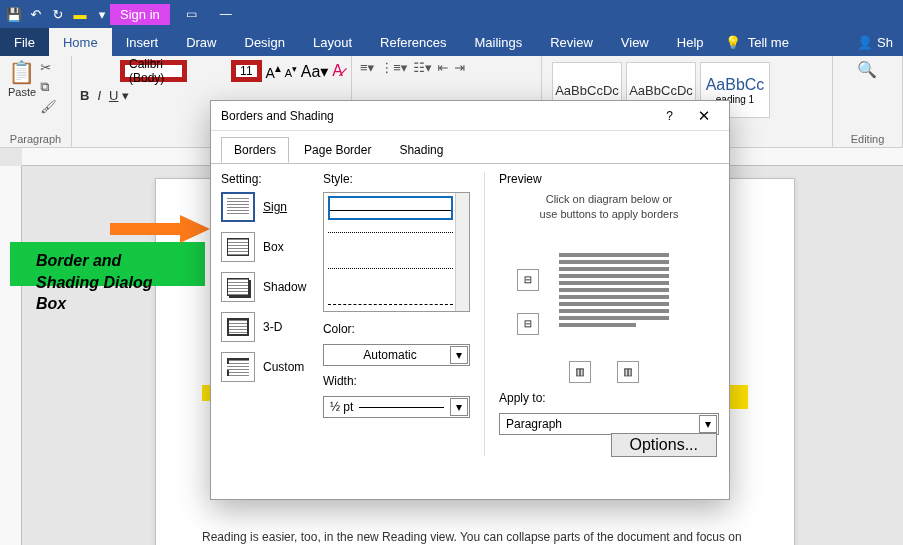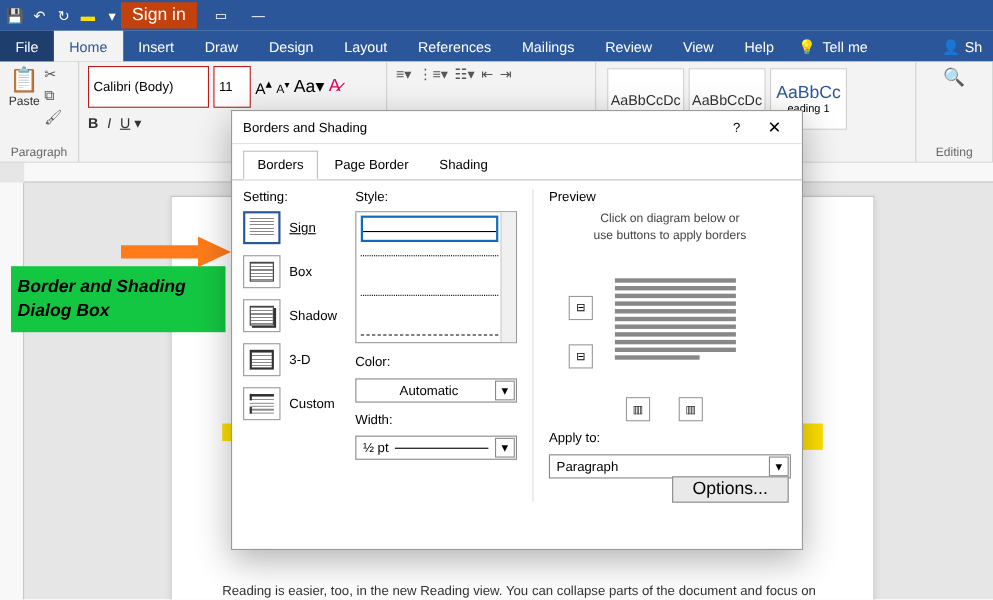--- a/index.html
+++ b/index.html
@@ -4,41 +4,41 @@
 <style>
 * { box-sizing: border-box; margin: 0; padding: 0; font-family: "Segoe UI", Tahoma, sans-serif; }
 body { background: #fff; width: 903px; height: 545px; overflow: hidden; position: relative; }
 
 
 .titlebar { height: 28px; background: #2b579a; color: #fff; display: flex; align-items: center; font-size: 12px; }
 .qat { display: flex; align-items: center; gap: 6px; padding-left: 6px; }
 .qat .qicon { width: 16px; height: 16px; display: flex; align-items: center; justify-content: center; color: #fff; font-size: 13px; cursor: pointer; }
 .doc-title { flex: 1; text-align: center; color: #fff; font-size: 12px; }
 .titlebar-right { display: flex; align-items: center; gap: 10px; padding-right: 10px; }
-.signin { background: #c2410c; padding: 3px 10px; font-size: 16px; cursor: pointer; }
+.signin { background: #d946ef; padding: 3px 10px; font-size: 13px; cursor: pointer; }
 .win-btn { width: 24px; height: 20px; display:flex; align-items:center; justify-content:center; cursor:pointer; }
 
 
 .menubar { height: 28px; background: #2b579a; display: flex; align-items: stretch; color: #fff; font-size: 13px; }
 .file-tab { background: #1e3e6e; color: #fff; padding: 0 14px; display:flex; align-items:center; cursor:pointer; }
 .menu-tab { padding: 0 14px; display:flex; align-items:center; cursor:pointer; }
 .menu-tab.active { background: #f3f3f3; color: #2b579a; }
 .tellme { display:flex; align-items:center; gap:6px; margin-left:8px; }
 .share { margin-left:auto; display:flex; align-items:center; gap:4px; padding-right:10px; }
 
 
 .ribbon { height: 92px; background: #f3f3f3; border-bottom: 1px solid #d0d0d0; display:flex; position:relative; }
 .rgroup { border-right: 1px solid #d0d0d0; padding: 4px 8px 2px 8px; display:flex; flex-direction:column; }
 .rgroup-label { font-size: 11px; color: #666; text-align:center; margin-top:auto; padding-top:2px; }
 .clipboard-group { width: 72px; }
 .paste-btn { display:flex; flex-direction:column; align-items:center; font-size:11px; color:#333; cursor:pointer; }
 .paste-icon { font-size:22px; }
 .font-group { width: 280px; }
 .font-row1 { display:flex; align-items:center; gap:4px; }
-.font-combo { height:38px; border:1px solid #b91c1c; background:#fff; font-size:12px; padding:0 4px; display:flex; align-items:center; cursor:pointer; }
+.font-combo { height:22px; border:5px solid #b91c1c; background:#fff; font-size:12px; padding:0 4px; display:flex; align-items:center; cursor:pointer;margin-left:40px; }
 .font-row2 { display:flex; align-items:center; gap:8px; margin-top:6px; font-size:13px; color:#333; }
 .fbtn { cursor:pointer; }
 .para-group { width: 190px; }
 .styles-group { flex:1; display:flex; }
 .style-box { width:70px; height:56px; border:1px solid #d0d0d0; background:#fff; margin:2px; display:flex; flex-direction:column; align-items:center; justify-content:center; font-size:11px; cursor:pointer; }
 .style-preview { font-size:13px; color:#333; }
 .style-preview.blue { color:#2b579a; font-size:16px; }
 .editing-group { width:70px; }
 
 
@@ -81,21 +81,21 @@
 .preview-box { height:150px; margin-top:10px; position:relative; }
 .preview-para { position:absolute; left:60px; top:20px; width:110px; }
 .preview-para .pl { height:4px; background:#888; margin-bottom:3px; }
 .side-btn { width:22px; height:22px; border:1px solid #999; position:absolute; cursor:pointer; background:#fff; display:flex; align-items:center; justify-content:center; font-size:10px; }
 .dlg-footer { position:absolute; bottom:10px; right:12px; display:flex; gap:8px; }
 .btn { height:24px; padding:0 18px; font-size:16px; border:1px solid #888; background:#e9e9e9; cursor:pointer; display:flex; align-items:center; }
 .btn.primary { border:2px solid #0f6cbd; background:#fff; }
 .options-btn { position:absolute; right:12px; bottom:42px; }
 
 
-.callout { position:absolute; left:10px; top:242px; width:195px; height:60px; background:#14c742; color:#000; font-style:italic; font-weight:bold; font-size:16px; padding:8px 6px; z-index:40; line-height:1.35; }
+.callout { position:absolute; left:10px; top:242px; width:195px; height:44px; background:#14c742; color:#000; font-style:italic; font-weight:bold; font-size:16px; padding:8px 26px; z-index:40; line-height:1.35; }
 .arrow-shape { position:absolute; left:110px; top:215px; z-index:40; }
 .yellow-hl { position:absolute; background:#ffe100; z-index:10; }
 </style>
 </head>
 <body>
 
 <div class="titlebar">
   <div class="qat">
     <span class="qicon">💾</span>
     <span class="qicon">↶</span>

